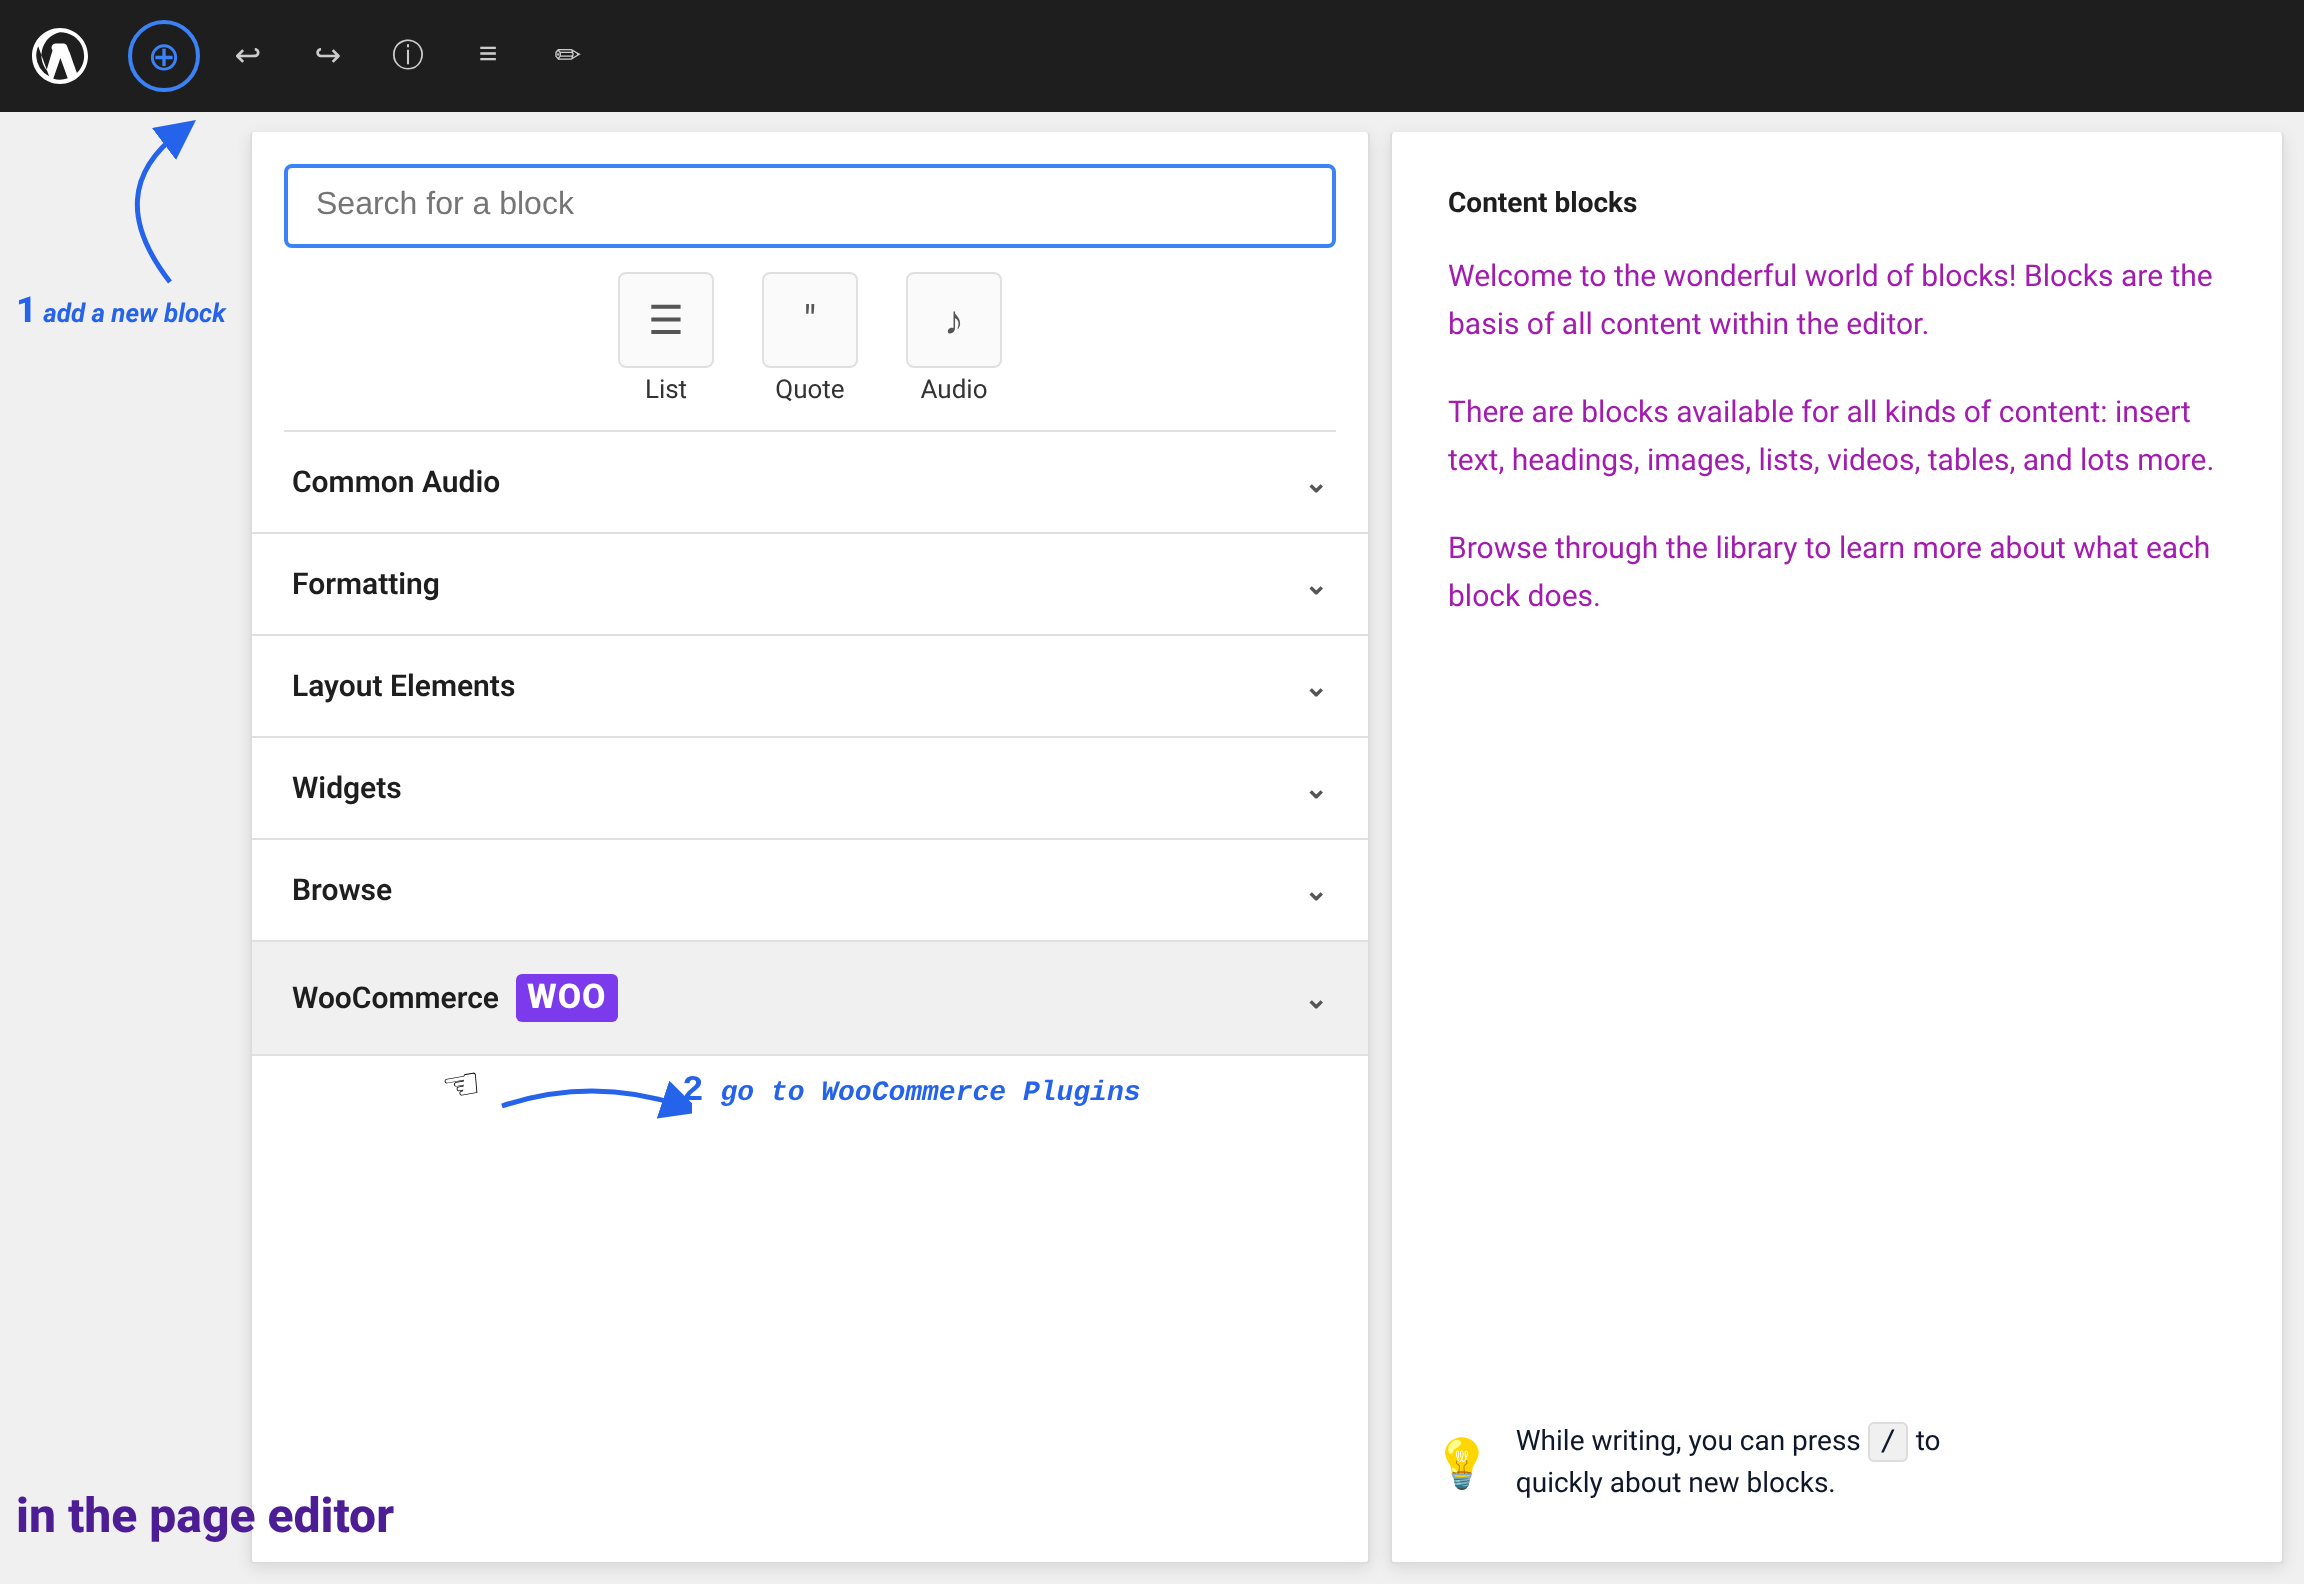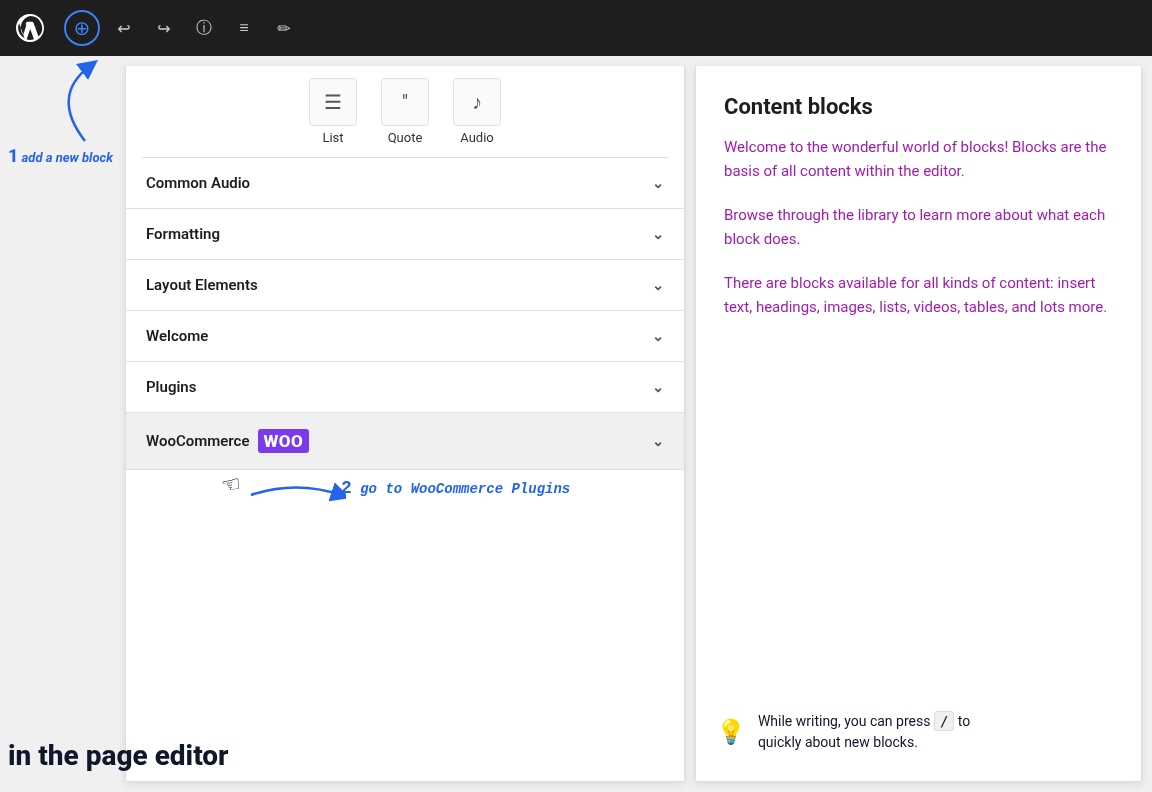--- a/index.html
+++ b/index.html
@@ -191,21 +191,21 @@
       border-top: none;
       margin: 10px 10px 10px 10px;
       height: calc(100% - 20px);
       border-radius: 2px;
       padding: 28px 28px;
       box-shadow: 0 2px 8px rgba(0,0,0,0.1);
       position: relative;
     }
 
     .panel-title {
-      font-size: 22px;
+      font-size: 14px;
       font-weight: 700;
       color: #1e1e1e;
       margin-bottom: 16px;
     }
 
     .panel-text {
       font-size: 15px;
       color: #a21caf;
       line-height: 1.6;
       margin-bottom: 20px;
@@ -284,25 +284,30 @@
           <path d="M 0 0 L 8 4 L 0 8 Z" fill="#2563eb"></path>
         </marker>
       </defs>
     </svg>
 
     <div style="position:absolute; top:88px; left:8px; color:#2563eb; font-size:13px; font-style:italic; font-weight:700; white-space:nowrap; line-height:1.3;">
       <span style="font-size:18px; font-style:normal; font-weight:800;">1</span>
       <span>add a new block</span>
     </div>
 
-    <div style="position:absolute; bottom:20px; left:8px; color:#0f172a; font-size:28px; font-weight:800; white-space:nowrap;">in the page editor</div>
+    <div style="position:absolute; bottom:20px; left:8px; color:#4c1d95; font-size:24px; font-weight:800; white-space:nowrap;">in the page editor</div>
   </div>
 
   <div class="block-inserter">
 
+    <div class="search-section">
+      <div class="search-input-wrapper">
+        <input class="search-input" type="text" placeholder="Search for a block" style="">
+      </div>
+    </div>
 
     <div class="block-grid-section">
       <div class="block-grid-item">
         <div class="block-icon">☰</div>
         <span>List</span>
       </div>
       <div class="block-grid-item">
         <div class="block-icon">"</div>
         <span>Quote</span>
       </div>
@@ -330,28 +335,28 @@
 
     <div class="accordion-item">
       <div class="accordion-header">
         <span>Layout Elements</span>
         <span class="chevron">⌄</span>
       </div>
     </div>
 
     <div class="accordion-item">
       <div class="accordion-header">
-        <span>Welcome</span>
+        <span>Widgets</span>
         <span class="chevron">⌄</span>
       </div>
     </div>
 
     <div class="accordion-item">
       <div class="accordion-header">
-        <span>Plugins</span>
+        <span>Browse</span>
         <span class="chevron">⌄</span>
       </div>
     </div>
 
     <div class="accordion-item woocommerce-row">
       <div class="accordion-header" style="background:#f0f0f0;">
         <span style="display:flex; align-items:center;">
           <span>WooCommerce</span>
           <span class="woo-badge">WOO</span>
         </span>
@@ -375,22 +380,22 @@
         <span style="font-size:18px; font-style:normal; font-weight:800;">2</span>
         <span>go to WooCommerce Plugins</span>
       </div>
     </div>
   </div>
 
   <div class="right-panel">
     <h2 class="panel-title">Content blocks</h2>
 
     <p class="panel-text">Welcome to the wonderful world of blocks! Blocks are the basis of all content within the editor.</p>
+    <p class="panel-text">There are blocks available for all kinds of content: insert text, headings, images, lists, videos, tables, and lots more.</p>
     <p class="panel-text">Browse through the library to learn more about what each block does.</p>
-    <p class="panel-text">There are blocks available for all kinds of content: insert text, headings, images, lists, videos, tables, and lots more.</p>
 
     <div class="tip-box">
       <span class="tip-icon">💡</span>
       <p class="tip-text">
         <span>While writing, you can press</span>
         <code class="tip-code">/</code>
         <span> </span><span>to</span><br>
         <span>quickly about new blocks.</span>
       </p>
     </div>

